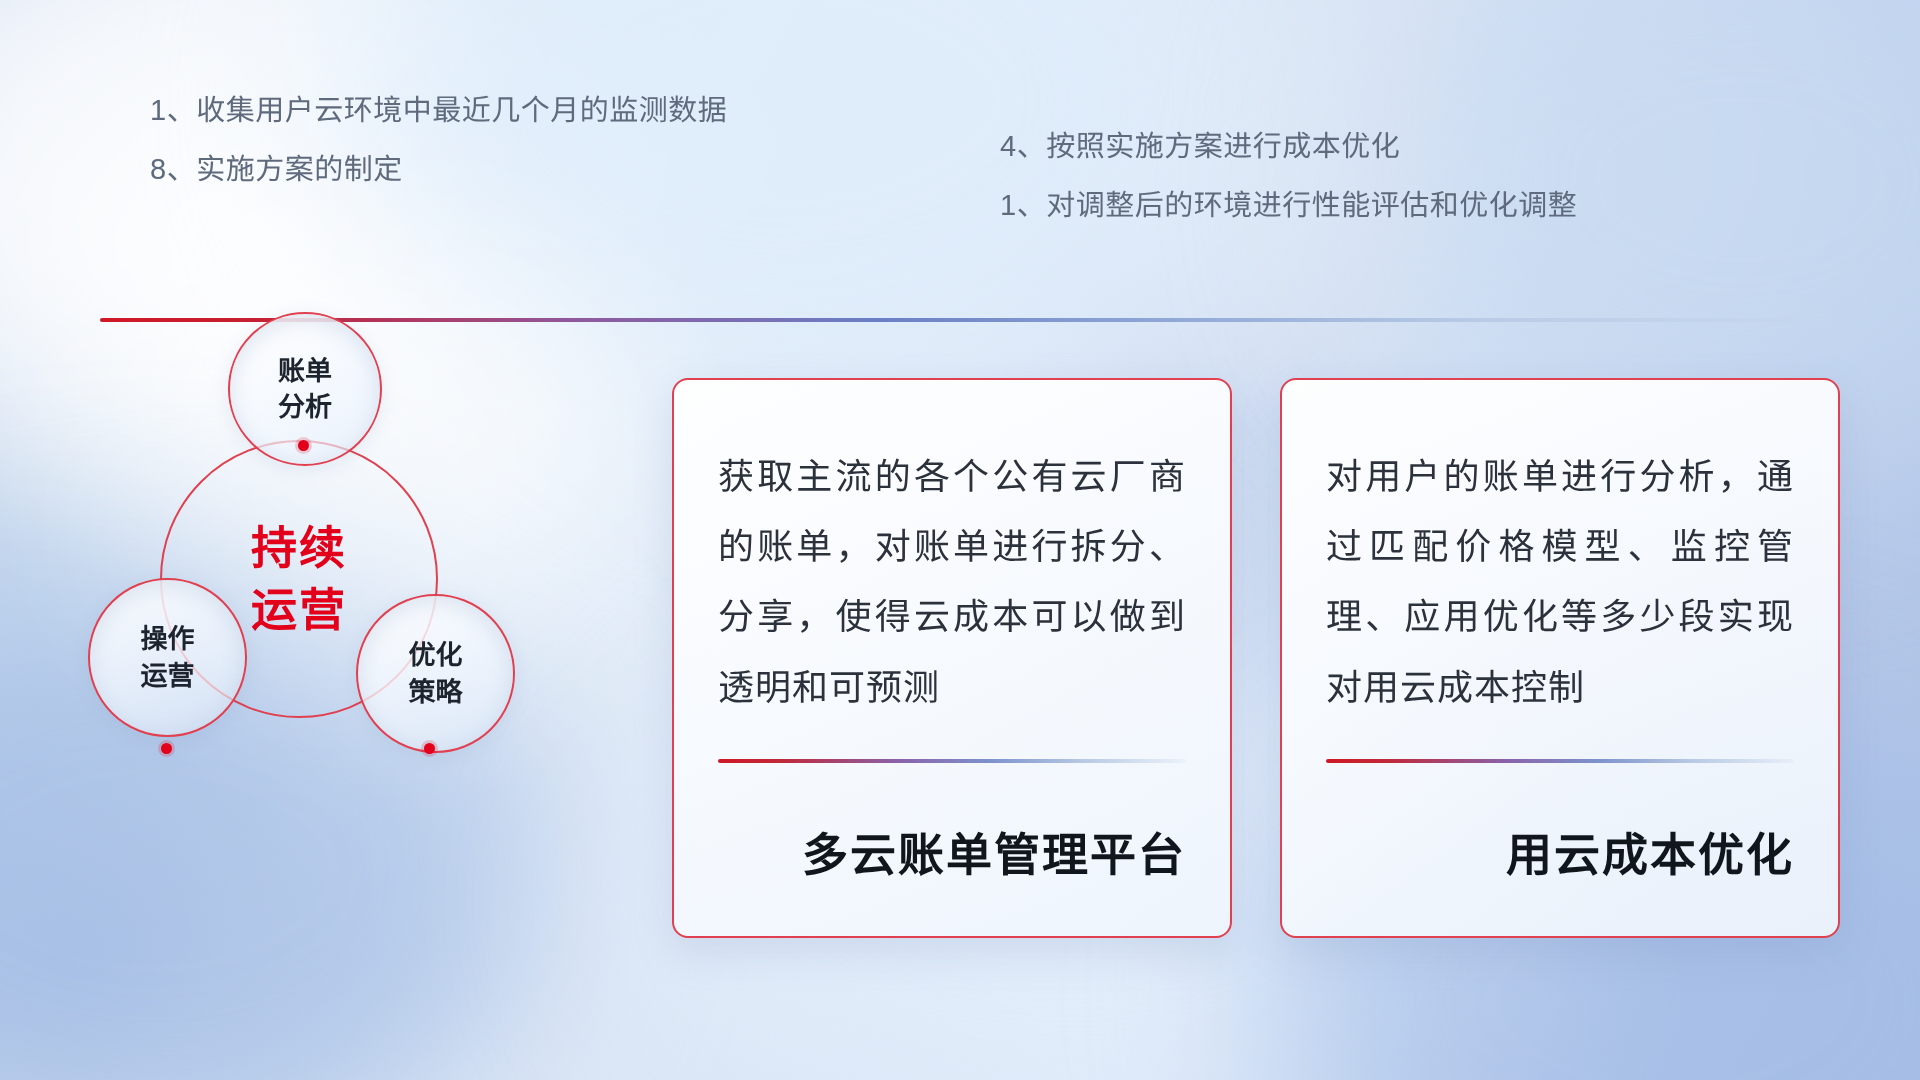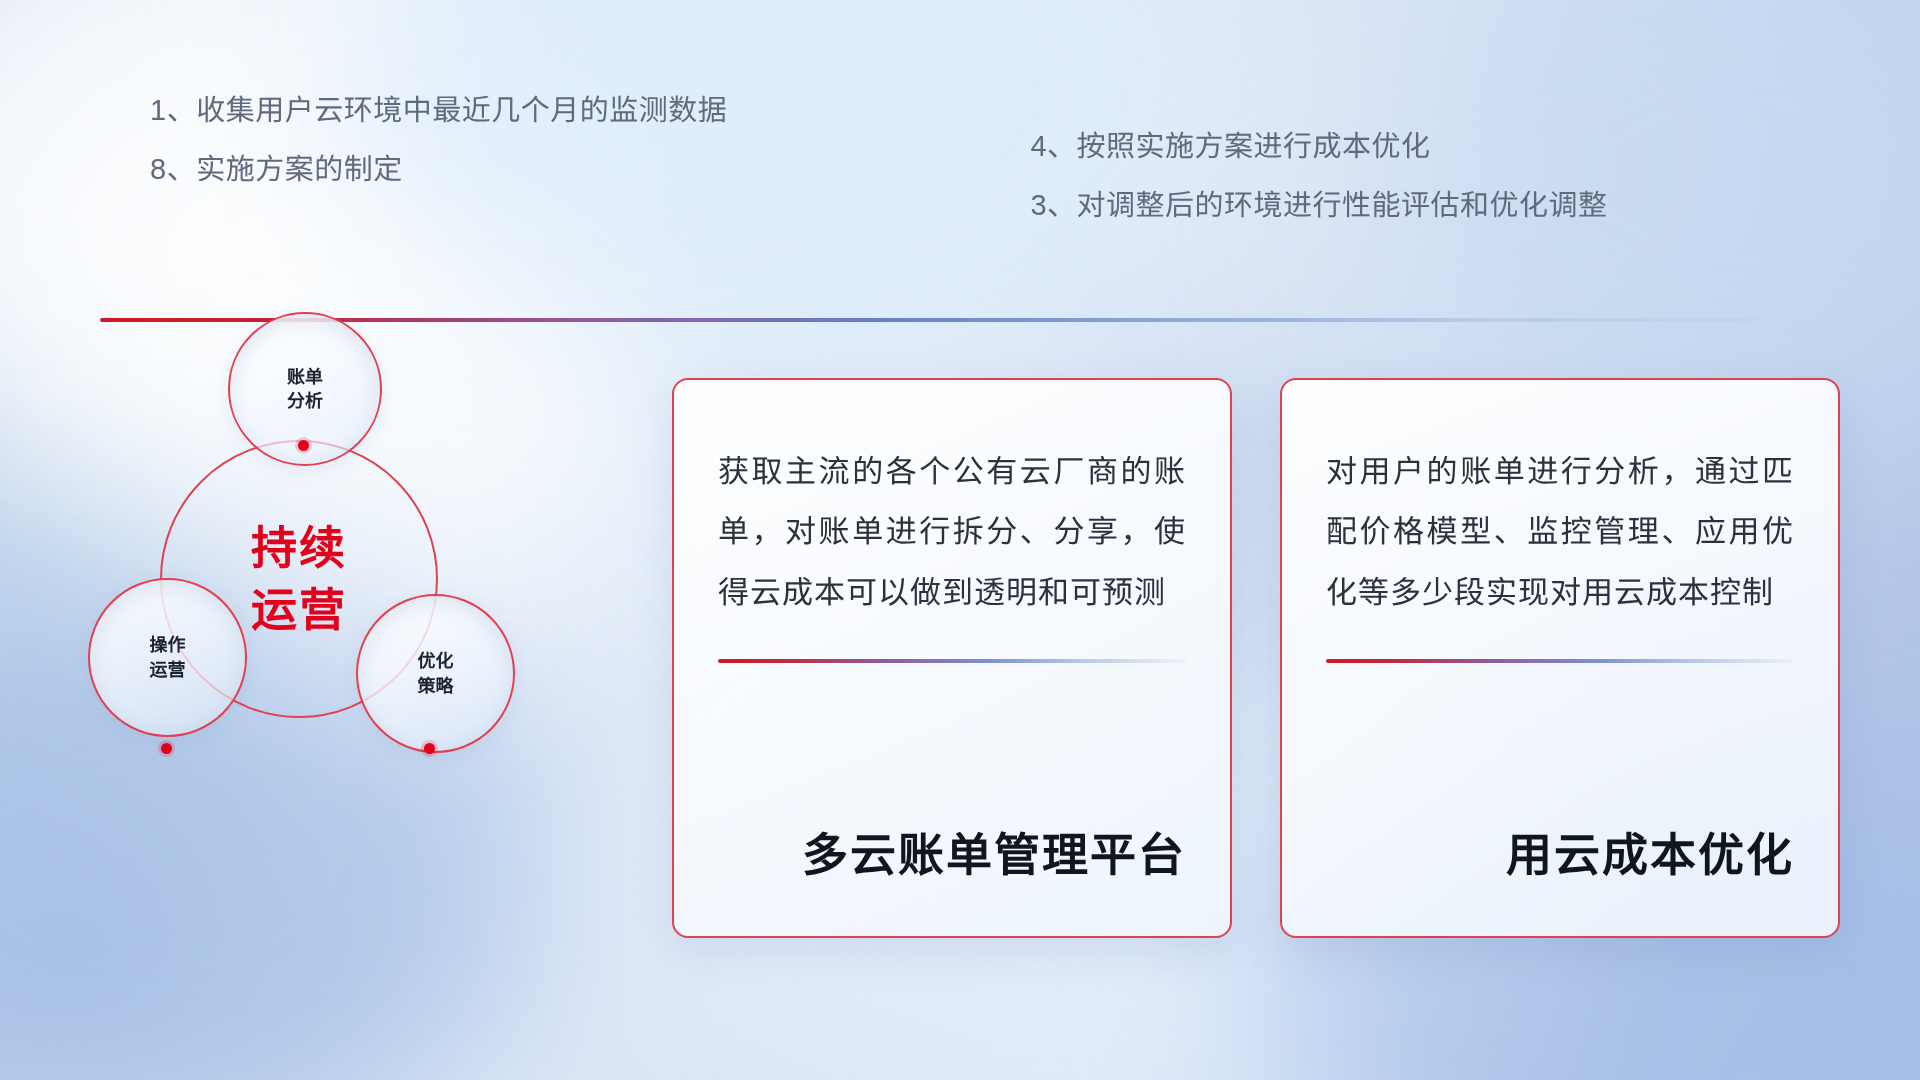--- a/index.html
+++ b/index.html
@@ -43,21 +43,21 @@
   .steps {
     position: absolute;
     left: 150px;
     top: 92px;
     width: 1640px;
     display: flex;
     gap: 0;
   }
   .steps-col { display: flex; flex-direction: column; }
   .steps-col-left { width: 850px; gap: 22px; }
-  .steps-col-right { width: 760px; gap: 22px; padding-top: 36px; margin-left: 31px; }
+  .steps-col-right { width: 760px; gap: 22px; padding-top: 36px; }
 
   .step-line {
     font-size: 29px;
     line-height: 1.28;
     color: #5f6b7d;
     letter-spacing: 0.5px;
     white-space: nowrap;
   }
 
   
@@ -84,21 +84,21 @@
     border-radius: 50%;
     border: 2px solid #e0404f;
     background: linear-gradient(150deg, rgba(255,255,255,0.92) 0%, rgba(245,249,255,0.78) 45%, rgba(226,237,250,0.6) 100%);
     box-shadow: 0 6px 22px rgba(120,145,185,0.22) inset, 0 4px 18px rgba(120,145,185,0.14);
     display: flex;
     align-items: center;
     justify-content: center;
     text-align: center;
     color: #1d242e;
     font-weight: bold;
-    font-size: 18px;
+    font-size: 27px;
     line-height: 1.35;
   }
   .circle-main {
     left: 60px; top: 90px;
     width: 274px; height: 274px;
     border: 2px solid #e0404f;
     background: transparent;
     box-shadow: none;
     color: #e2001a;
     font-size: 46px;
@@ -134,21 +134,21 @@
     border-radius: 16px;
     border: 2px solid #e0404f;
     background: linear-gradient(160deg, rgba(255,255,255,0.96) 0%, rgba(250,252,255,0.93) 40%, rgba(240,246,253,0.9) 100%);
     box-shadow: 0 14px 40px rgba(110,135,175,0.18);
     padding: 62px 44px 38px 44px;
     box-sizing: border-box;
     display: flex;
     flex-direction: column;
   }
   .card-body {
-    font-size: 31px;
+    font-size: 36px;
     line-height: 1.95;
     color: #2c323b;
     letter-spacing: 1px;
     text-align: justify;
     flex: 0 0 auto;
   }
   .card-rule {
     margin-top: 36px;
     height: 4px;
     border-radius: 2px;
@@ -177,21 +177,21 @@
   <div class="blob blob-f"></div>
   <div class="blob blob-g"></div>
 
   <div class="steps">
     <div class="steps-col steps-col-left">
       <div class="step-line">1、收集用户云环境中最近几个月的监测数据</div>
       <div class="step-line">8、实施方案的制定</div>
     </div>
     <div class="steps-col steps-col-right">
       <div class="step-line">4、按照实施方案进行成本优化</div>
-      <div class="step-line">3、对调整后的环境进行性能评估和优化调整</div>
+      <div class="step-line">1、对调整后的环境进行性能评估和优化调整</div>
     </div>
   </div>
 
   <div class="divider"></div>
 
   <div class="venn">
     <div class="circle circle-main">
       <span>
         <span>持续</span><br>
         <span>运营</span>

